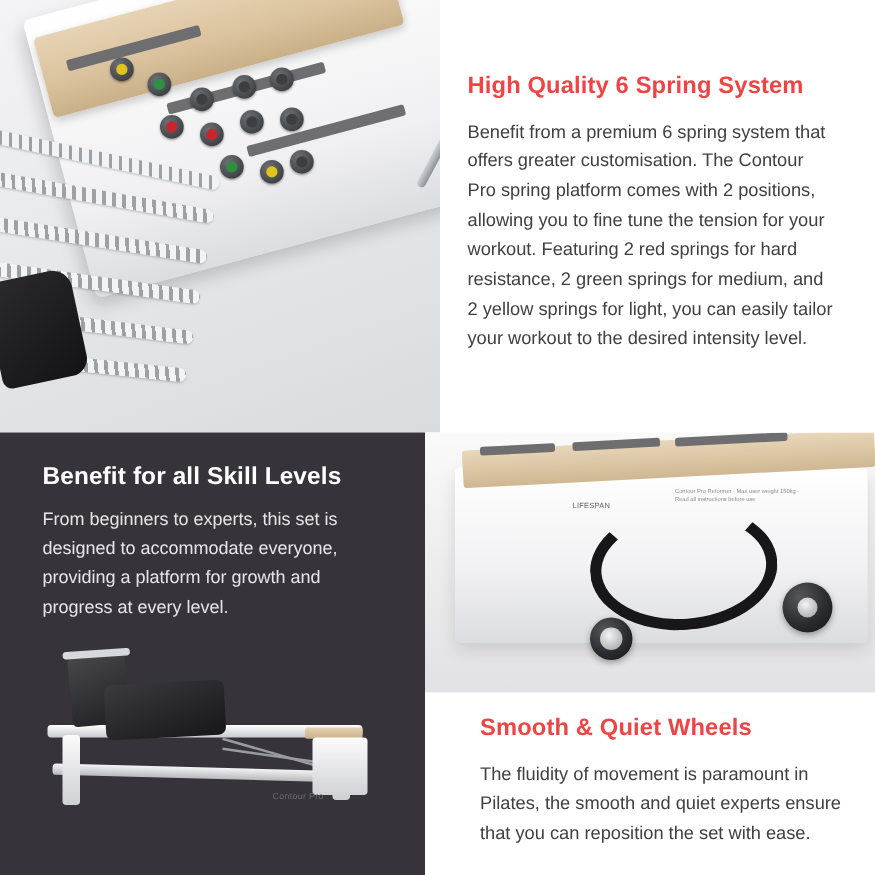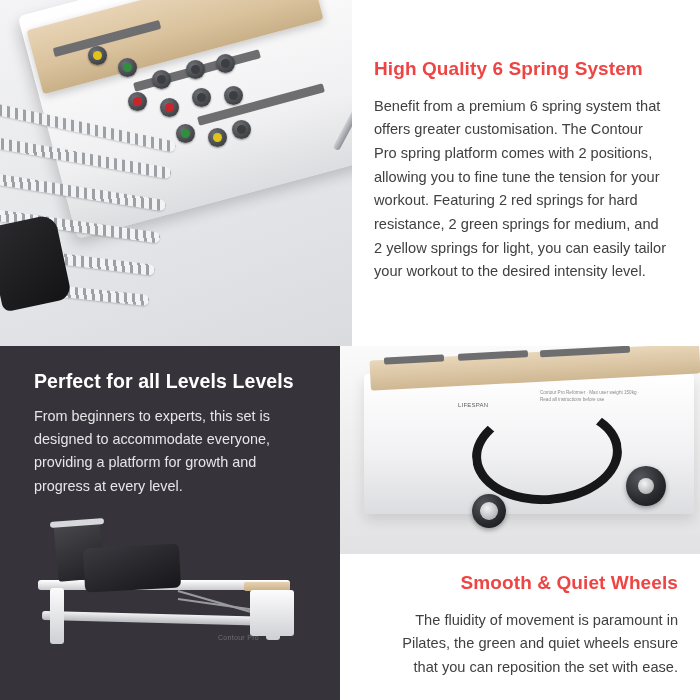--- a/index.html
+++ b/index.html
@@ -42,21 +42,21 @@
   .panel-br {
     position: absolute; left: 340px; top: 346px;
     width: 360px; height: 354px;
     background: #ffffff;
     overflow: hidden;
   }
   .panel-br .img-wrap {
     position: relative; width: 360px; height: 208px;
     overflow: hidden; background: #f1f1f3;
   }
-  .panel-br .txt-wrap { padding: 18px 22px 0 44px; text-align: right; }
+  .panel-br .txt-wrap { padding: 18px 22px 0 44px; }
 
   h2.heading {
     font-size: 19px; font-weight: bold; color: #ef4444;
     letter-spacing: .1px; line-height: 1.2;
     margin-bottom: 14px;
   }
   h2.heading.on-dark { color: #ffffff; font-size: 19.5px; margin-bottom: 12px;}
   p.body {
     font-size: 14.6px; line-height: 1.62; color: #404040;
   }
@@ -211,21 +211,21 @@
       </div>
     </div>
 
     <div class="txt-side">
       <h2 class="heading">High Quality 6 Spring System</h2>
       <p class="body">Benefit from a premium 6 spring system that offers greater customisation. The Contour Pro spring platform comes with 2 positions, allowing you to fine tune the tension for your workout. Featuring 2 red springs for hard resistance, 2 green springs for medium, and 2 yellow springs for light, you can easily tailor your workout to the desired intensity level.</p>
     </div>
   </section>
 
   <section class="panel-bl">
-    <h2 class="heading on-dark">Perfect for all Levels Levels</h2>
+    <h2 class="heading on-dark">Benefit for all Skill Levels</h2>
     <p class="body on-dark">From beginners to experts, this set is designed to accommodate everyone, providing a platform for growth and progress at every level.</p>
 
     <div class="ill-reformer">
       <div class="rf-frame"></div>
       <div class="rf-frame2"></div>
       <div class="rf-leg" style="left: 22px; top: 70px; height: 56px;"></div>
       <div class="rf-leg" style="left: 238px; top: 70px; height: 52px;"></div>
       <div class="rf-back"></div>
       <div class="rf-bar"></div>
       <div class="rf-carriage"></div>
@@ -253,17 +253,17 @@
 
         <div class="w-wheel" style="left: 286px; top: 120px; width: 40px; height: 40px;"></div>
         <div class="w-wheel" style="left: 132px; top: 148px; width: 34px; height: 34px;"></div>
         <div class="w-hub" style="left: 140px; top: 156px; width: 18px; height: 18px;"></div>
         <div class="w-hub" style="left: 298px; top: 132px; width: 16px; height: 16px;"></div>
       </div>
     </div>
 
     <div class="txt-wrap">
       <h2 class="heading">Smooth &amp; Quiet Wheels</h2>
-      <p class="body">The fluidity of movement is paramount in Pilates, the green and quiet wheels ensure that you can reposition the set with ease.</p>
+      <p class="body">The fluidity of movement is paramount in Pilates, the smooth and quiet experts ensure that you can reposition the set with ease.</p>
     </div>
   </section>
 
 </div>
 
 </body></html>

